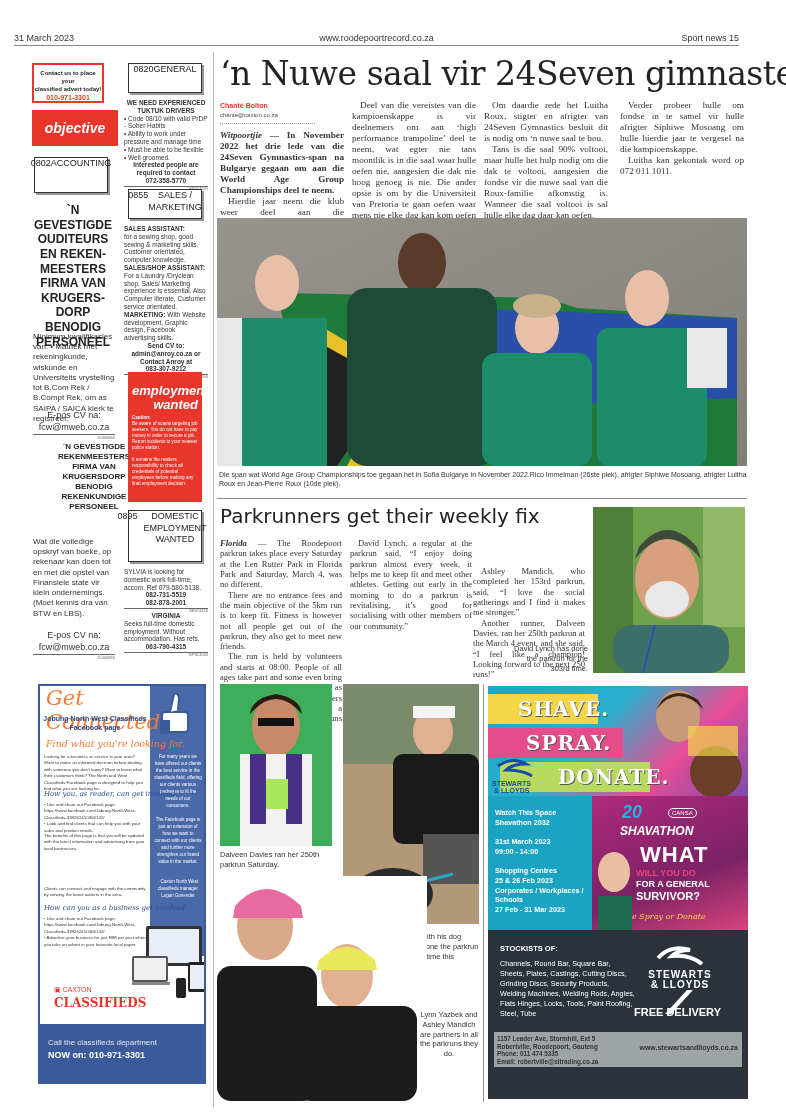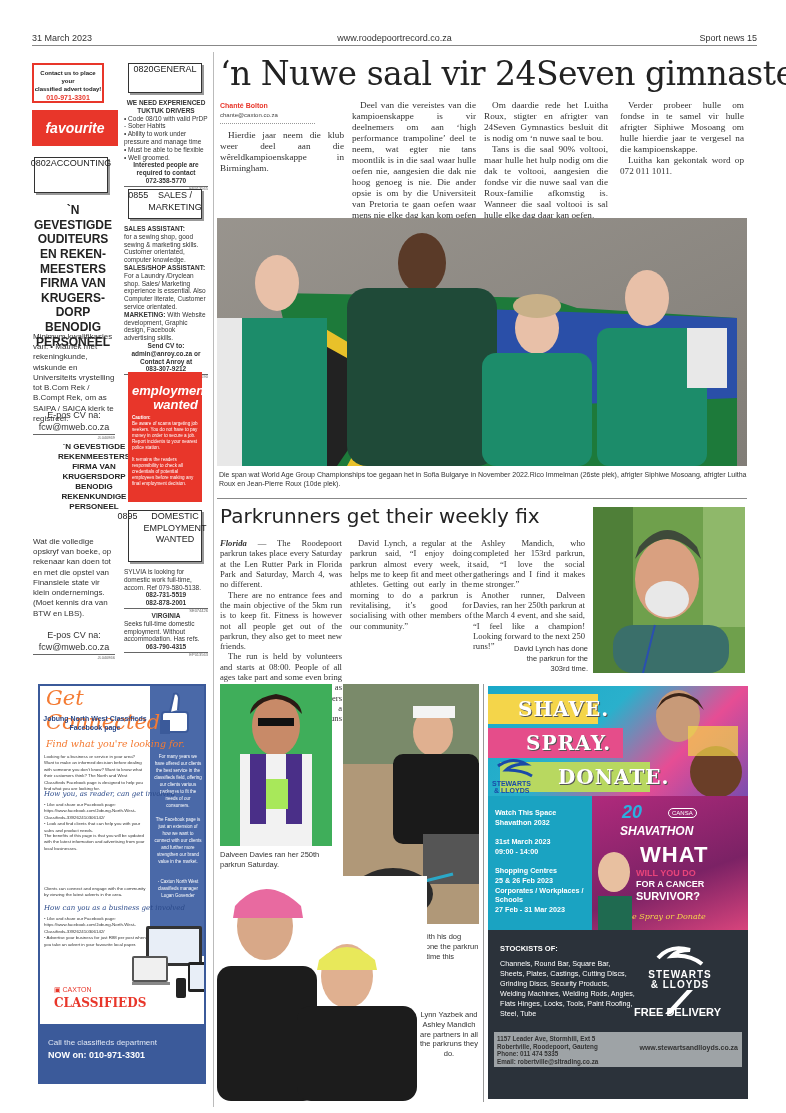--- a/index.html
+++ b/index.html
@@ -1,19 +1,19 @@
 <!DOCTYPE html>
 <html><head>
 <meta charset="utf-8">
 <style>
   * { box-sizing: border-box; margin: 0; padding: 0; }
   html, body { width: 786px; height: 1113px; background: #ffffff; overflow: hidden; }
   body { position: relative; font-family: "Liberation Sans", sans-serif; color: #222; }
 
-  .header { position: absolute; left: 32px; top: 30px; width: 725px; height: 16px; font-size: 9px; color: #333; border-bottom: 1px solid #888; }
+  .header { position: absolute; left: 14px; top: 30px; width: 725px; height: 16px; font-size: 9px; color: #333; border-bottom: 1px solid #888; }
   .header .date { position: absolute; left: 0; top: 3px; }
   .header .url { position: absolute; left: 0; right: 0; top: 3px; text-align: center; }
   .header .section { position: absolute; right: 0; top: 3px; margin-left: 20px; }
 
   .col-divider { position: absolute; left: 213px; top: 52px; width: 1px; height: 1055px; background: #bbb; }
 
   
   .cls { position: absolute; font-size: 6.5px; line-height: 1.2; color: #333; }
   .contact-box { position: absolute; left: 32px; top: 63px; width: 72px; height: 40px; border: 2px solid #e8362a; text-align: center; font-size: 6px; font-weight: bold; padding-top: 4px; line-height: 1.35; color: #222; }
   .contact-box .phone { color: #e8362a; font-size: 7px; }
@@ -93,21 +93,21 @@
   <span class="url">www.roodepoortrecord.co.za</span>
   <span class="section">Sport news   15</span>
 </div>
 <div class="col-divider"></div>
 
 <div class="contact-box">
   <div>Contact us to place your</div>
   <div>classified advert today!</div>
   <div class="phone">010-971-3301</div>
 </div>
-<div class="vacancies">favourite</div>
+<div class="vacancies">objective</div>
 
 <div class="cat-box" style="left:34px;top:157px;width:74px;height:36px;">
   <div>0802</div>
   <div>ACCOUNTING</div>
 </div>
 <div class="big-heading" style="left:32px;top:203px;width:82px;font-size:12px;line-height:1.22;">`N GEVESTIGDE OUDITEURS EN REKEN- MEESTERS FIRMA VAN KRUGERS- DORP BENODIG PERSONEEL</div>
 <div class="body-text" style="left:33px;top:332px;width:82px;">Minimum kwalifikasies van: • Matriek met rekeningkunde, wiskunde en Universiteits vrystelling tot B.Com Rek / B.Compt Rek, om as SAIPA / SAICA klerk te registreer.</div>
 <div class="body-text center" style="left:33px;top:410px;width:82px;font-size:9px;">
   <div>E-pos CV na:</div>
   <div>fcw@mweb.co.za</div>
@@ -224,20 +224,21 @@
     <div class="l2">NOW on: 010-971-3301</div>
   </div>
 </div>
 
 <div class="headline1">‘n Nuwe saal vir 24Seven gimnaste</div>
 <div class="byline">
   <div class="name">Chanté Bolton</div>
   <div class="email">chante@caxton.co.za</div>
 </div>
 <div class="article-col" style="left:220px;top:130px;width:124px;">
+  <p class="noind lead"><i>Witpoortjie</i><span> — In November 2022 het drie lede van die 24Seven Gymnastics-span na Bulgarye gegaan om aan die World Age Group Championships deel te neem.</span></p>
   <p>Hierdie jaar neem die klub weer deel aan die wêreldkampioenskappe in Birmingham.</p>
 </div>
 <div class="article-col" style="left:352px;top:100px;width:124px;">
   <p>Deel van die vereistes van die kampioenskappe is vir deelnemers om aan ‘high performance trampoline’ deel te neem, wat egter nie tans moontlik is in die saal waar hulle oefen nie, aangesien die dak nie hoog genoeg is nie. Die ander opsie is om by die Universiteit van Pretoria te gaan oefen waar mens nie elke dag kan kom oefen nie.</p>
 </div>
 <div class="article-col" style="left:484px;top:100px;width:124px;">
   <p>Om daardie rede het Luitha Roux, stigter en afrigter van 24Seven Gymnastics besluit dit is nodig om ‘n nuwe saal te bou.</p>
   <p>Tans is die saal 90% voltooi, maar hulle het hulp nodig om die dak te voltooi, aangesien die fondse vir die nuwe saal van die Roux-familie afkomstig is. Wanneer die saal voltooi is sal hulle elke dag daar kan oefen.</p>
 </div>
 <div class="article-col" style="left:620px;top:100px;width:124px;">
@@ -275,21 +276,21 @@
 
 <div class="headline2">Parkrunners get their weekly fix</div>
 <div class="article-col" style="left:220px;top:538px;width:122px;font-size:8.6px;">
   <p class="noind"><b><i>Florida</i></b><span> — The Roodepoort parkrun takes place every Saturday at the Len Rutter Park in Florida Park and Saturday, March 4, was no different.</span></p>
   <p>There are no entrance fees and the main objective of the 5km run is to keep fit. Fitness is however not all people get out of the parkrun, they also get to meet new friends.</p>
   <p>The run is held by volunteers and starts at 08:00. People of all ages take part and some even bring their dogs to run with them, as long as it is on a leash. Others bring their families or even a designated partner to do parkruns with.</p>
 </div>
 <div class="article-col" style="left:350px;top:538px;width:122px;font-size:8.6px;">
   <p>David Lynch, a regular at the parkrun said, “I enjoy doing parkrun almost every week, it helps me to keep fit and meet other athletes. Getting out early in the morning to do a parkrun is revitalising, it’s good for socialising with other members of our community.”</p>
 </div>
-<div class="article-col" style="left:473px;top:538px;width:112px;font-size:8.6px;">
+<div class="article-col" style="left:473px;top:566px;width:112px;font-size:8.6px;">
   <p>Ashley Mandich, who completed her 153rd parkrun, said, “I love the social gatherings and I find it makes me stronger.”</p>
   <p>Another runner, Dalveen Davies, ran her 250th parkrun at the March 4 event, and she said, “I feel like a champion! Looking forward to the next 250 runs!”</p>
 </div>
 
 <svg class="photo-david" viewBox="0 0 152 166" preserveAspectRatio="none">
   <rect width="152" height="166" fill="#6fa04c"></rect>
   <rect x="0" y="0" width="40" height="166" fill="#4f7f38"></rect>
   <rect x="110" y="0" width="42" height="120" fill="#8fb86a"></rect>
   <ellipse cx="74" cy="72" rx="32" ry="40" fill="#d9a080"></ellipse>
   <path d="M42 52 Q74 12 108 52 L104 40 Q74 6 46 40 Z" fill="#3e4a3a"></path>
@@ -361,21 +362,21 @@
     <div>25 &amp; 26 Feb 2023</div>
     <div>Corporates / Workplaces / Schools</div>
     <div>27 Feb - 31 Mar 2023</div>
   </div>
   <div class="shav">
     <div style="position:absolute;left:30px;top:6px;color:#2ab0e0;font-weight:bold;font-size:18px;font-style:italic;">20</div>
     <div style="position:absolute;left:76px;top:12px;color:#fff;font-size:6px;border:1px solid #fff;border-radius:6px;padding:1px 3px;">CANSA</div>
     <div style="position:absolute;left:28px;top:28px;color:#fff;font-weight:bold;font-size:12px;font-style:italic;">SHAVATHON</div>
     <div style="position:absolute;left:48px;top:46px;color:#fff;font-weight:bold;font-size:22px;letter-spacing:1px;">WHAT</div>
     <div style="position:absolute;left:44px;top:72px;color:#e8447a;font-weight:bold;font-size:9px;">WILL YOU DO</div>
-    <div style="position:absolute;left:44px;top:83px;color:#fff;font-weight:bold;font-size:9px;">FOR A CANCER</div>
+    <div style="position:absolute;left:44px;top:83px;color:#fff;font-weight:bold;font-size:9px;">FOR A GENERAL</div>
     <div style="position:absolute;left:44px;top:94px;color:#fff;font-weight:bold;font-size:11px;">SURVIVOR?</div>
     <div style="position:absolute;left:20px;top:116px;color:#f4d54a;font-style:italic;font-size:8px;font-family:'DejaVu Serif',serif;">Shave Spray or Donate</div>
     <svg style="position:absolute;left:2px;top:50px;width:40px;height:84px;" viewBox="0 0 40 84">
       <ellipse cx="20" cy="26" rx="16" ry="20" fill="#e8c0a0"></ellipse>
       <rect x="4" y="50" width="34" height="34" fill="#1f6a50"></rect>
     </svg>
   </div>
   <div class="stock">
     <div class="h">STOCKISTS OF:</div>
     <div>Channels, Round Bar, Square Bar, Sheets, Plates, Castings, Cutting Discs, Grinding Discs, Security Products, Welding Machines, Welding Rods, Angles, Flats Hinges, Locks, Tools, Paint Roofing, Steel, Tube</div>

